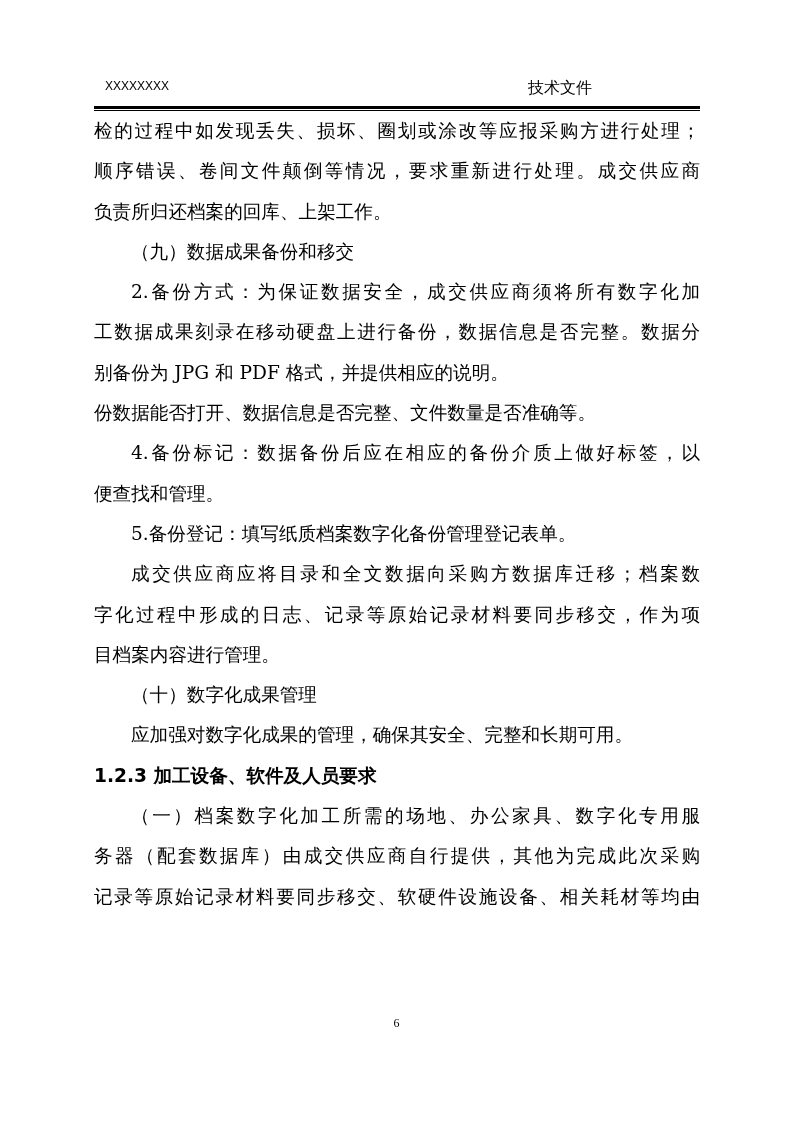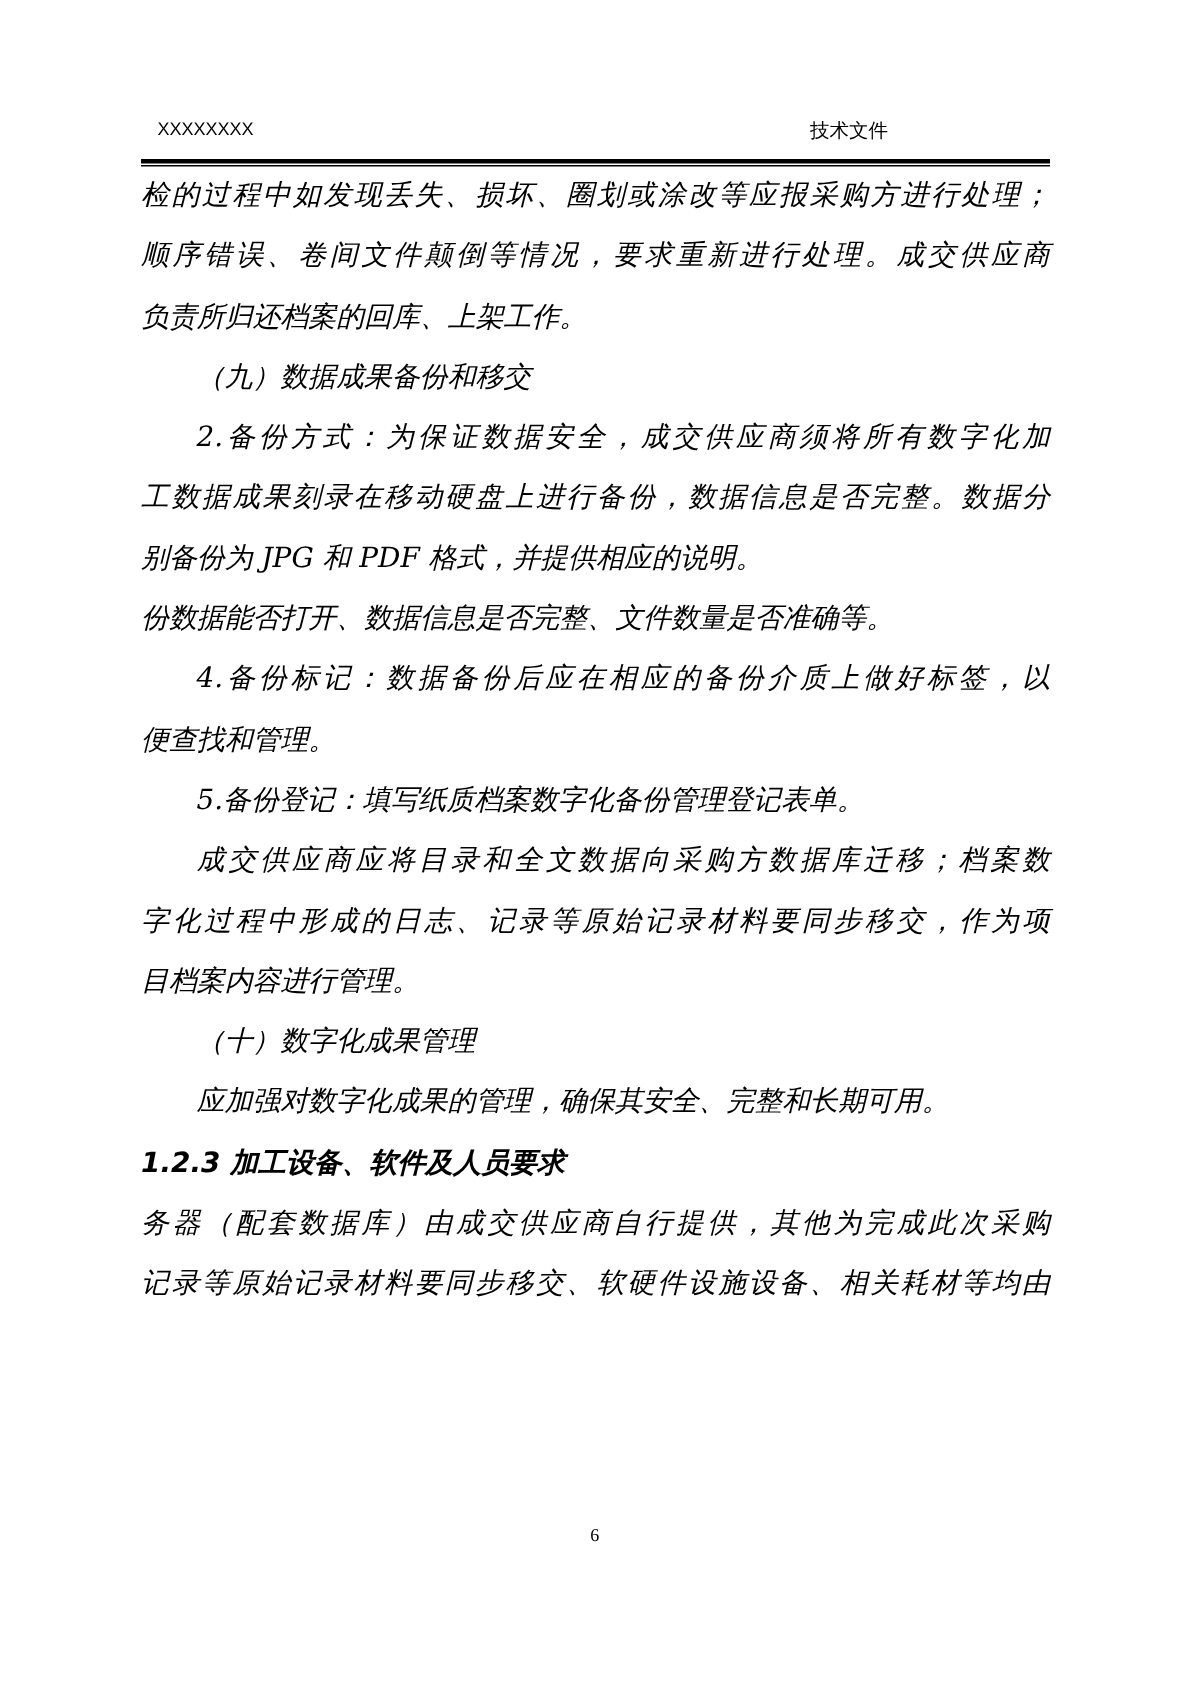--- a/index.html
+++ b/index.html
@@ -1,25 +1,25 @@
 <!DOCTYPE html>
 <html><head>
 <meta charset="utf-8">
 <style>
   html, body { margin:0; padding:0; background:#ffffff; }
   body { width:793px; height:1122px; position:relative; overflow:hidden;
          font-family: "DejaVu Serif", "Liberation Serif", serif; color:#000; }
   .header-left { position:absolute; left:105px; top:79px; font-size:12px;
                  font-family:Liberation Sans, sans-serif; letter-spacing:0; }
-  .header-right { position:absolute; left:528px; top:78px; font-size:13px;margin-left:12px; }
+  .header-right { position:absolute; left:528px; top:78px; font-size:16px; }
   .rule { position:absolute; left:94px; width:606px; top:106px; height:6px; }
   .rule .thick { position:absolute; left:0; right:0; top:0; height:2.5px; background:#000; }
   .rule .thin { position:absolute; left:0; right:0; top:4px; height:1px; background:#000; }
   .content { position:absolute; left:94px; top:111px; width:606px; }
-  .line { font-size:18.6px; height:40.3px; line-height:40.3px; white-space:nowrap; overflow:visible;font-style:italic; }
+  .line { font-size:18.6px; height:40.3px; line-height:40.3px; white-space:nowrap; overflow:visible; }
   .indent { padding-left:37px; }
   .just { text-align:justify; text-align-last:justify; }
   .heading { font-weight:bold; font-size:18.6px; font-family:"DejaVu Sans", "Liberation Sans", sans-serif; }
   .page-num { position:absolute; top:1016px; left:0; width:793px; text-align:center; font-size:12px;
               font-family:"Liberation Serif", serif; }
 </style>
 </head>
 <body>
 
 <div class="header-left">XXXXXXXX</div>
@@ -40,17 +40,18 @@
   <div class="line">份数据能否打开、数据信息是否完整、文件数量是否准确等。</div>
   <div class="line indent just">4.备份标记：数据备份后应在相应的备份介质上做好标签，以</div>
   <div class="line">便查找和管理。</div>
   <div class="line indent">5.备份登记：填写纸质档案数字化备份管理登记表单。</div>
   <div class="line indent just">成交供应商应将目录和全文数据向采购方数据库迁移；档案数</div>
   <div class="line just">字化过程中形成的日志、记录等原始记录材料要同步移交，作为项</div>
   <div class="line">目档案内容进行管理。</div>
   <div class="line indent">（十）数字化成果管理</div>
   <div class="line indent">应加强对数字化成果的管理，确保其安全、完整和长期可用。</div>
   <div class="line heading">1.2.3 加工设备、软件及人员要求</div>
+  <div class="line indent just">（一）档案数字化加工所需的场地、办公家具、数字化专用服</div>
   <div class="line just">务器（配套数据库）由成交供应商自行提供，其他为完成此次采购</div>
   <div class="line just">记录等原始记录材料要同步移交、软硬件设施设备、相关耗材等均由</div>
 </div>
 
 <div class="page-num">6</div>
 
 </body></html>

